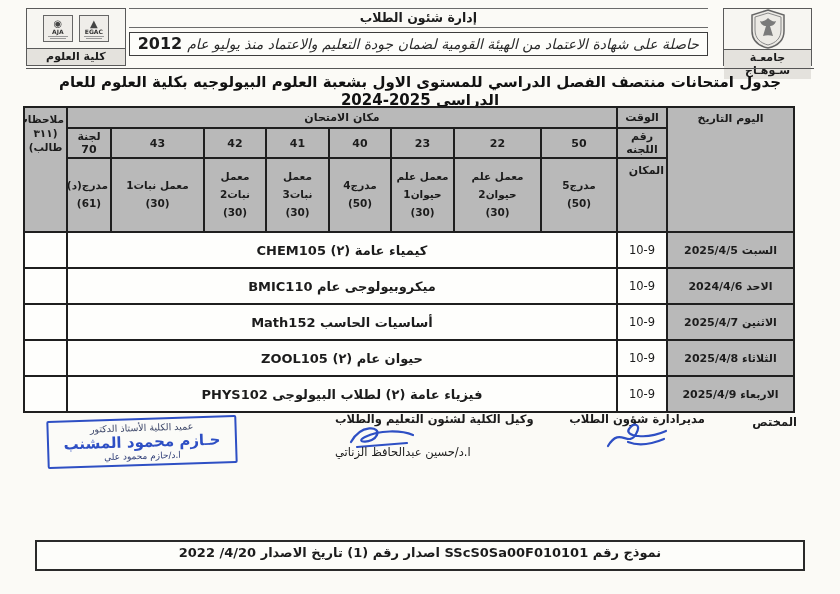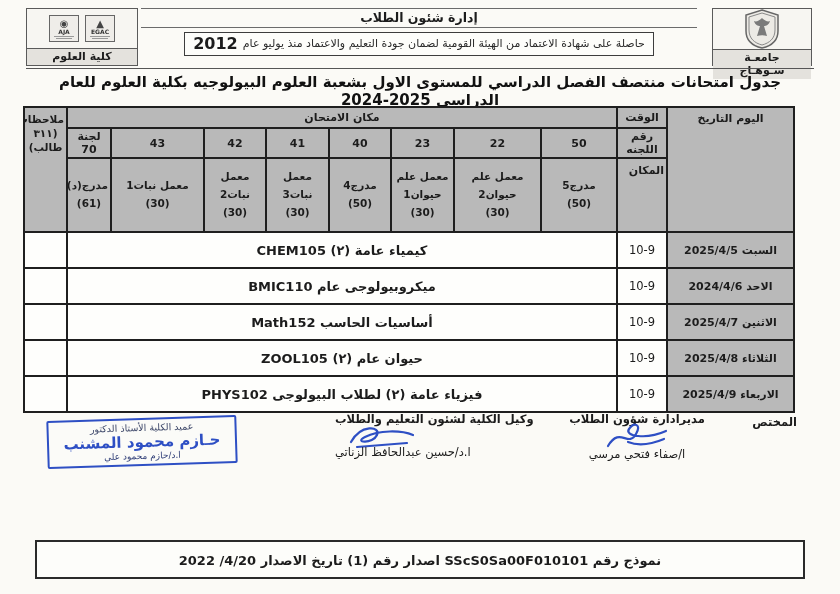--- a/index.html
+++ b/index.html
@@ -32,21 +32,21 @@
     border-top:1.5px solid #6b6b6b; margin:0 3px;
   }
   .dept-title {
     width:100%; text-align:center; font-weight:bold; font-size:12.5px;
     padding:1px 0 2px; border-bottom:1.3px solid #6b6b6b;
   }
   .accred-box {
     margin-top:4px; border:1.8px solid #3d3d3d; background:#fdfdfa;
     padding:1px 8px 2px; display:flex; direction:rtl; align-items:center; gap:5px;
   }
-  .accred-text { font-size:11px; color:#2a2a2a; white-space:nowrap; }
+  .accred-text { font-size:14px; color:#2a2a2a; white-space:nowrap;font-style:italic; }
   .accred-year { font-size:16px; font-weight:bold; }
   .letterhead-underline {
     position:absolute; top:68px; right:26px; left:26px;
     border-top:1.4px solid #555;
   }
   .logo-sq {
     width:30px; height:27px; border:1px solid #666; background:#efede9;
     display:flex; flex-direction:column; align-items:center; justify-content:center;
     font-size:6px; font-weight:bold; color:#333; line-height:1;
   }
@@ -111,21 +111,21 @@
   }
   .stamp-line1 { font-size:9.5px; color:#3c4668; }
   .stamp-name  { font-size:15px; font-weight:bold; color:var(--stamp-blue); letter-spacing:1px; }
   .stamp-line3 { font-size:9px; color:#34427a; }
 
   
   .footer-box {
     position:absolute; top:540px; right:35px; left:35px;
     border:2px solid #2a2a2a; background:#fdfdfa;
     direction:rtl; text-align:center;
-    font-weight:bold; font-size:13px; padding:11px 4px 9px;
+    font-weight:bold; font-size:13px; padding:3px 4px 9px;
   }
 </style>
 </head>
 <body>
 
 <div class="letterhead">
   <div class="side-box uni-box">
     <div class="box-top">
       <svg width="36" height="40" viewBox="0 0 34 40">
         <path d="M17 1 L33 6 V22 C33 32 26 37 17 39 C8 37 1 32 1 22 V6 Z" fill="#eceae5" stroke="#666" stroke-width="1.5"></path>
@@ -255,21 +255,20 @@
   <span class="spec-label">المختص</span>
 
   <div class="dir-block">
     <div class="dir-title">مديرادارة شؤون الطلاب</div>
     <div class="dir-sig">
       <svg width="78" height="34" viewBox="0 0 78 34">
         <path class="sig-path" d="M10 26 C22 6 30 28 38 14 C44 4 36 2 31 9 C26 16 48 20 68 11"></path>
         <path class="sig-path" d="M30 22 C40 26 54 24 66 19"></path>
       </svg>
     </div>
-    <div class="dir-name">ا/صفاء فتحي مرسي</div>
   </div>
 
   <div class="vice-block">
     <div class="vice-title">وكيل الكلية لشئون التعليم والطلاب</div>
     <div class="vice-sig">
       <svg width="90" height="32" viewBox="0 0 90 32">
         <path class="sig-path" d="M16 20 C26 2 46 4 42 13 C38 22 18 21 30 15 C44 8 66 8 78 13"></path>
         <path class="sig-path" d="M22 25 L72 21"></path>
       </svg>
     </div>

